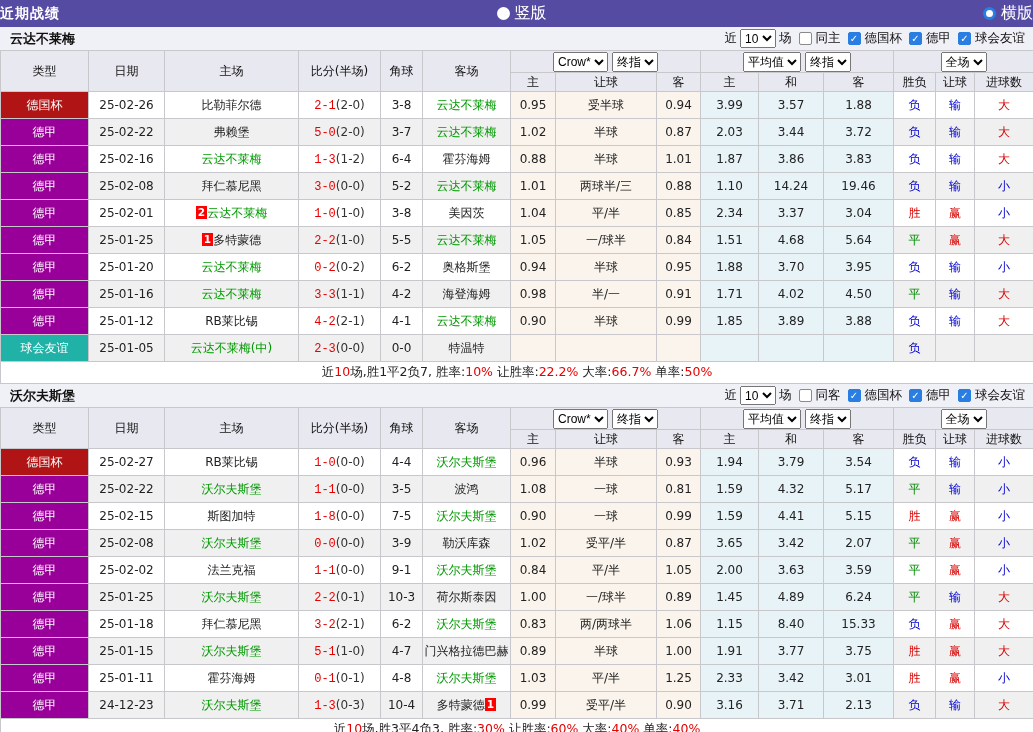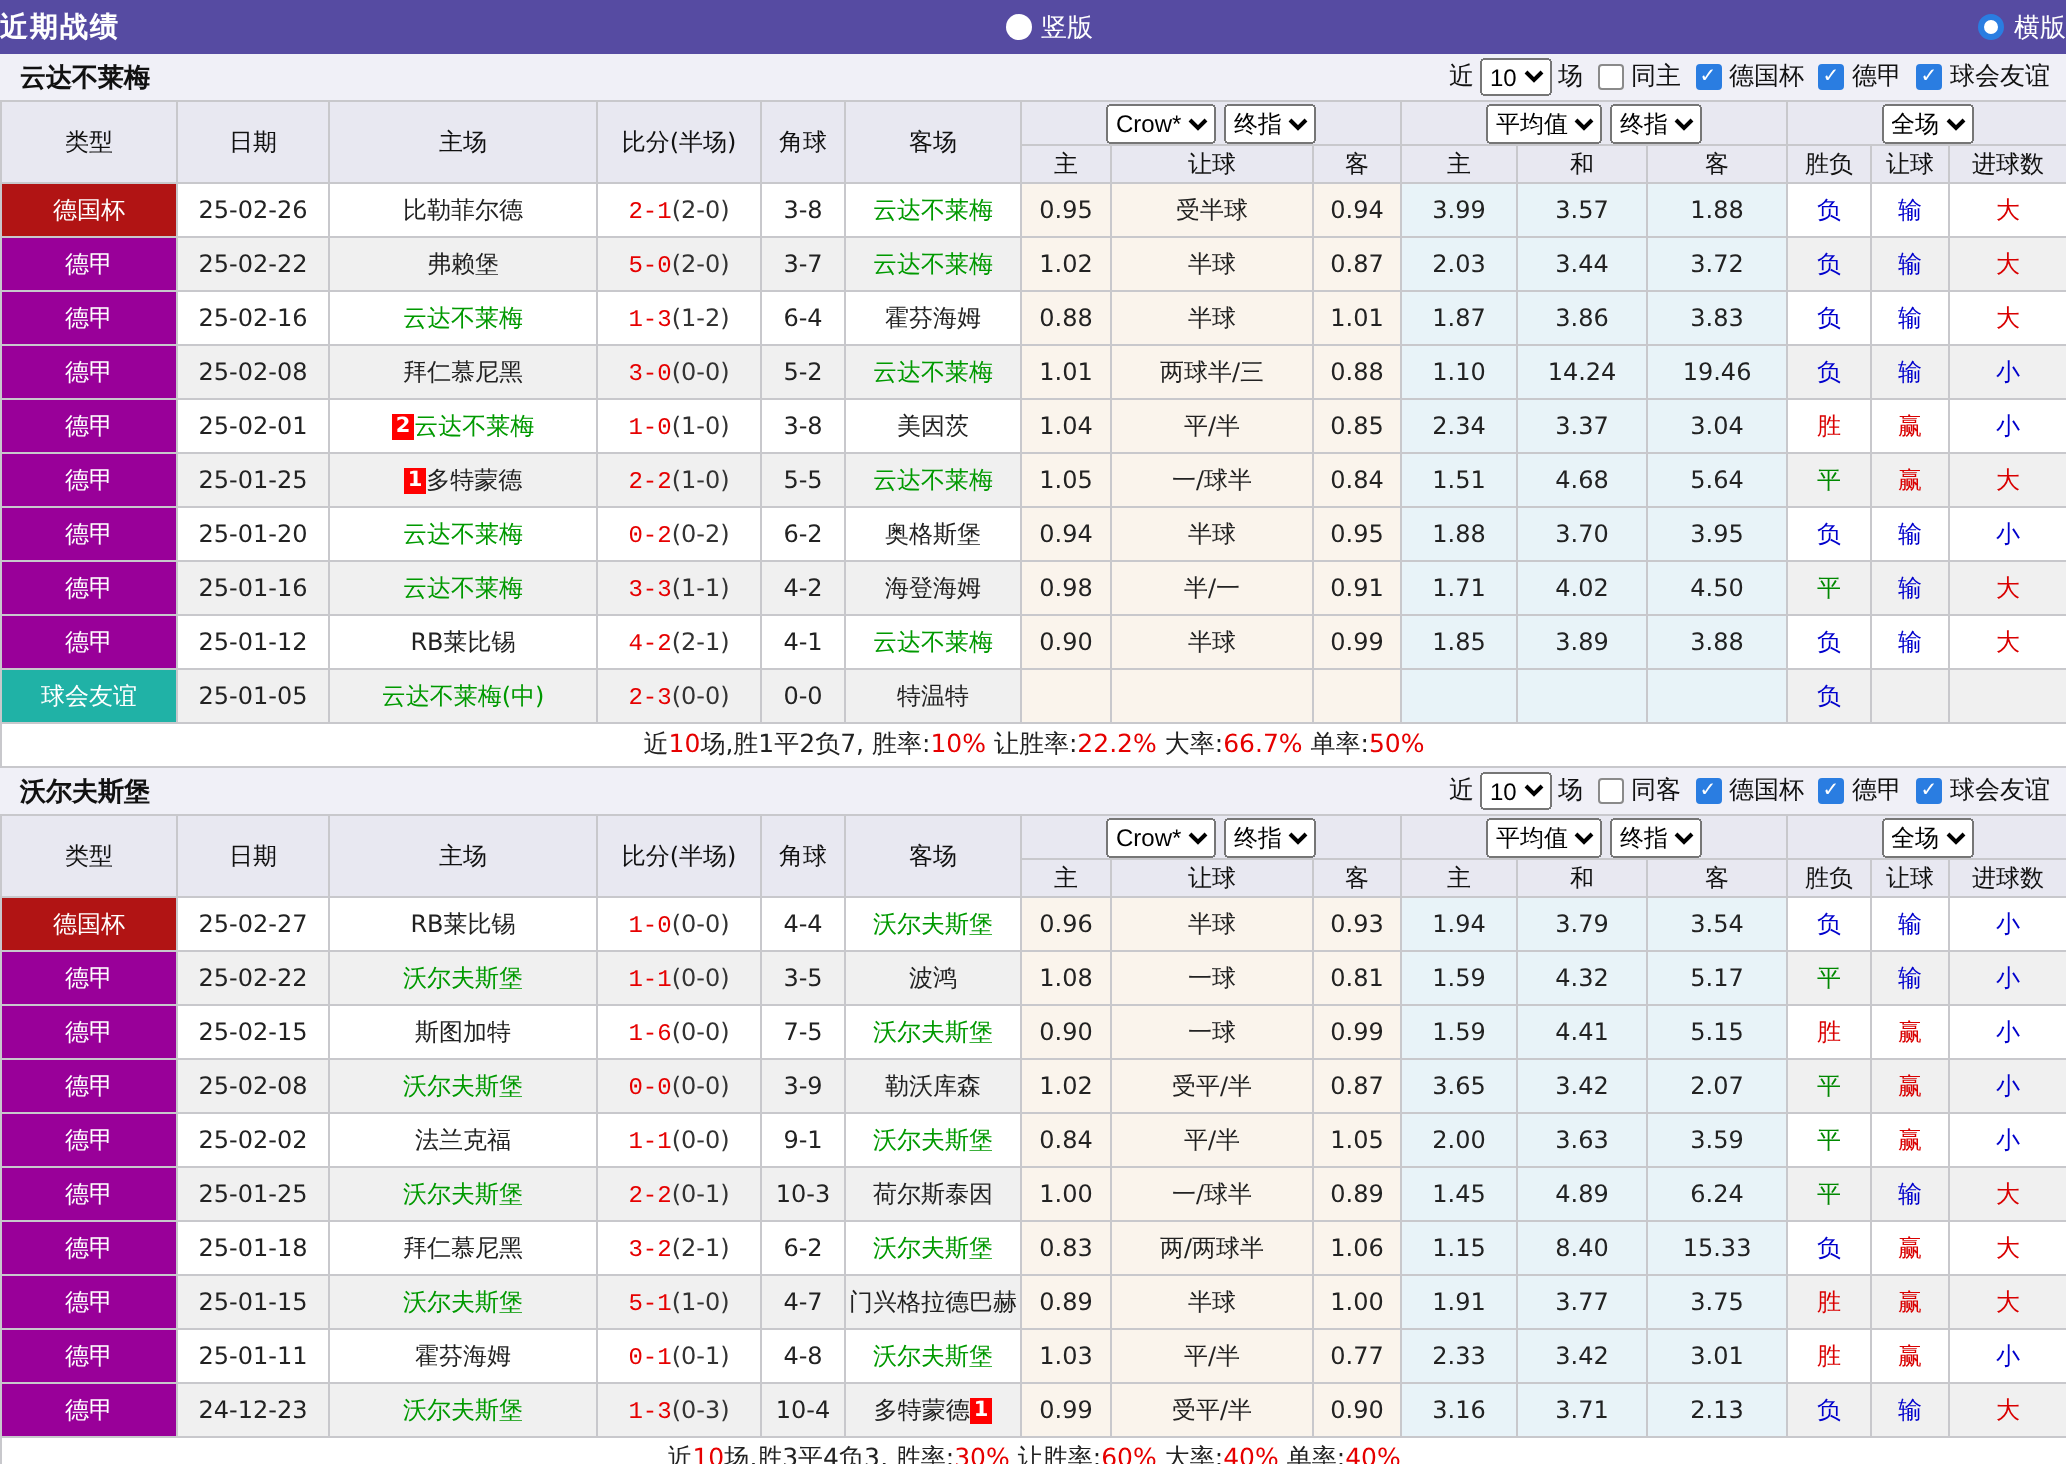--- a/index.html
+++ b/index.html
@@ -15,21 +15,21 @@
   .topbar{
     height:27px;
     background:#564ba2;
     display:flex;
     align-items:center;
     justify-content:space-between;
     gap:14px;
     color:#fff;
   }
   .topbar .title{font-weight:bold;font-size:14px;letter-spacing:1px;}
-  .radio-group{display:flex;align-items:center;gap:5px;font-size:13px;}
+  .radio-group{display:flex;align-items:center;gap:5px;font-size:16px;}
   .radio{
     width:13px;height:13px;border-radius:50%;
     background:#fff;display:inline-block;box-sizing:border-box;
   }
   .radio.checked{border:3.5px solid #2a7de1;}
   
   .section-title{
     height:23px;
     background:#f0f0f7;
     display:flex;
@@ -424,21 +424,21 @@
             <td class="avg-bg">4.32</td>
             <td class="avg-bg">5.17</td>
             <td class="plain" style="color: rgb(0, 136, 0);">平</td>
             <td class="plain" style="color: rgb(0, 0, 204);">输</td>
             <td class="plain" style="color: rgb(0, 0, 204);">小</td>
           </tr>
           <tr>
             <td class="type-cell" style="background: rgb(153, 0, 153);">德甲</td>
             <td class="plain">25-02-15</td>
             <td class="plain"><span>斯图加特</span></td>
-            <td class="plain"><span class="score-main">1-6</span><span class="score-half">(0-0)</span></td>
+            <td class="plain"><span class="score-main">1-8</span><span class="score-half">(0-0)</span></td>
             <td class="plain">7-5</td>
             <td class="plain"><span class="team-green">沃尔夫斯堡</span></td>
             <td class="odds-bg">0.90</td>
             <td class="odds-bg">一球</td>
             <td class="odds-bg">0.99</td>
             <td class="avg-bg">1.59</td>
             <td class="avg-bg">4.41</td>
             <td class="avg-bg">5.15</td>
             <td class="plain" style="color: rgb(217, 0, 0);">胜</td>
             <td class="plain" style="color: rgb(217, 0, 0);">赢</td>
@@ -531,21 +531,21 @@
           </tr>
           <tr>
             <td class="type-cell" style="background: rgb(153, 0, 153);">德甲</td>
             <td class="plain">25-01-11</td>
             <td class="plain"><span>霍芬海姆</span></td>
             <td class="plain"><span class="score-main">0-1</span><span class="score-half">(0-1)</span></td>
             <td class="plain">4-8</td>
             <td class="plain"><span class="team-green">沃尔夫斯堡</span></td>
             <td class="odds-bg">1.03</td>
             <td class="odds-bg">平/半</td>
-            <td class="odds-bg">0.77</td>
+            <td class="odds-bg">1.25</td>
             <td class="avg-bg">2.33</td>
             <td class="avg-bg">3.42</td>
             <td class="avg-bg">3.01</td>
             <td class="plain" style="color: rgb(217, 0, 0);">胜</td>
             <td class="plain" style="color: rgb(217, 0, 0);">赢</td>
             <td class="plain" style="color: rgb(0, 0, 204);">小</td>
           </tr>
           <tr class="even">
             <td class="type-cell" style="background: rgb(153, 0, 153);">德甲</td>
             <td class="plain">24-12-23</td>

